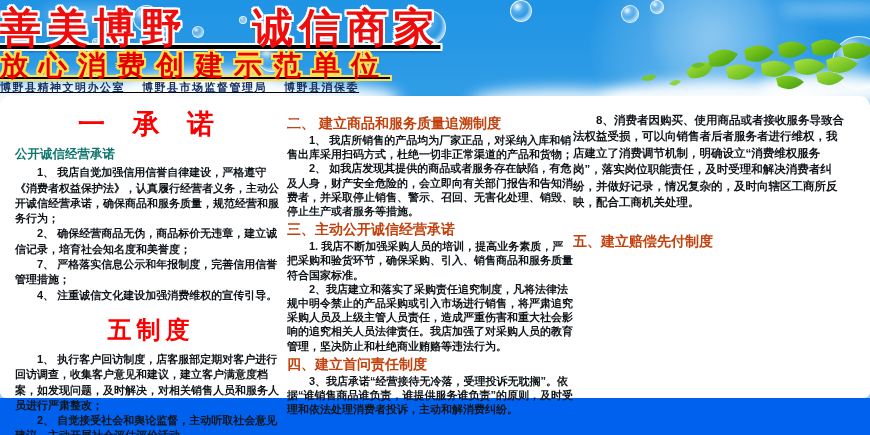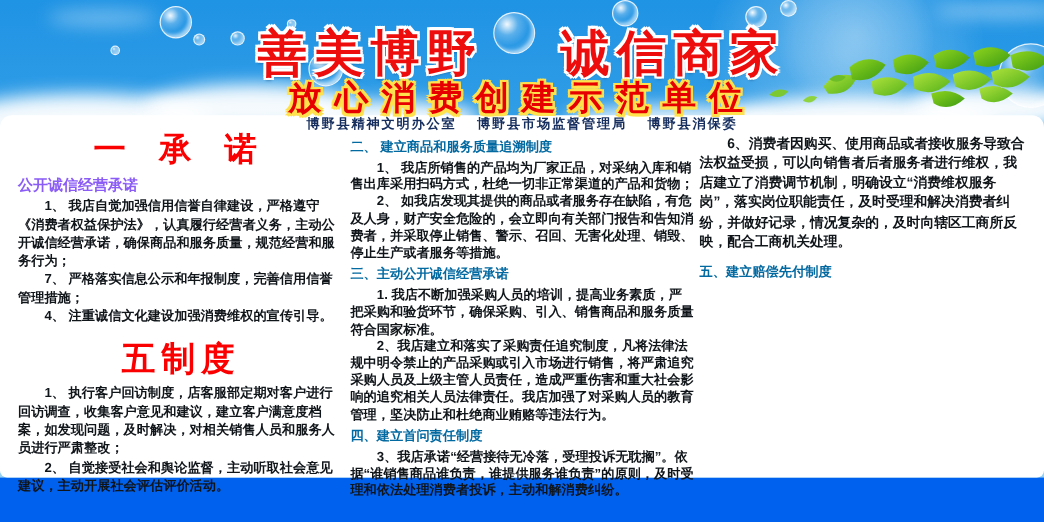--- a/index.html
+++ b/index.html
@@ -15,21 +15,21 @@
   .flare{position:absolute;border-radius:50%;background:radial-gradient(circle,rgba(255,255,255,.28) 0%,rgba(255,255,255,.10) 55%,rgba(255,255,255,0) 72%);}
   .bubble{
     position:absolute;border-radius:50%;
     border:1px solid rgba(255,255,255,.85);
     background:radial-gradient(circle at 32% 28%,rgba(255,255,255,.95) 0%,rgba(255,255,255,.25) 28%,rgba(255,255,255,.03) 55%,rgba(255,255,255,.18) 90%);
     box-shadow:inset -2px -2px 3px rgba(255,255,255,.55);
   }
   .leaves{position:absolute;top:34px;right:-6px;}
   .leaf-s{position:absolute;}
   
-  .header{position:absolute;top:20px;left:0;right:0;text-align:center;z-index:3;}
+  .header{position:absolute;top:4px;left:0;right:0;text-align:left;z-index:3;text-decoration:underline;}
   .title{
     font-size:41px;font-weight:bold;letter-spacing:6px;line-height:48px;
     color:#ee0d0d;white-space:pre;
     text-shadow:-2px -2px 0 #fff,2px -2px 0 #fff,-2px 2px 0 #fff,2px 2px 0 #fff,0 -2px 0 #fff,0 2px 0 #fff,-2px 0 0 #fff,2px 0 0 #fff,0 3px 2px rgba(0,40,90,.35);
   }
   .subtitle{
     margin-top:1px;
     font-size:28px;font-weight:bold;letter-spacing:11px;line-height:26px;
     color:#e60000;white-space:pre;
     text-shadow:-2px -2px 0 #ffe14d,2px -2px 0 #ffe14d,-2px 2px 0 #ffe14d,2px 2px 0 #ffe14d,0 -2px 0 #ffe14d,0 2px 0 #ffe14d,-2px 0 0 #ffe14d,2px 0 0 #ffe14d;
@@ -37,39 +37,39 @@
   .orgs{
     margin-top:1px;
     font-size:11px;font-weight:bold;letter-spacing:1.5px;
     color:#152e5e;white-space:pre;
   }
   
   .panel{
     position:absolute;left:0;right:0;top:96px;height:302px;
     background:#ffffff;border-radius:10px 10px 6px 6px;
     z-index:2;
-    display:flex;justify-content:space-between;
+    display:flex;
     padding:0 15px;box-sizing:border-box;
   }
   .col{box-sizing:border-box;color:#10151a;}
   .col-left{width:272px;font-size:11px;line-height:15.3px;}
   .col-mid{width:286px;font-size:11px;line-height:14.2px;}
   .col-right{width:272px;font-size:11.5px;line-height:16.4px;}
   .col p{margin:0;text-indent:2em;font-weight:bold;}
   .big-red{
     color:#fb0000;font-weight:bold;text-align:center;
     font-size:27px;letter-spacing:10px;margin:13px 0 8px;line-height:30px;white-space:pre;
   }
   .big-red2{
     color:#fb0000;font-weight:bold;text-align:center;
-    font-size:28px;letter-spacing:5px;margin:11px 0 6px;line-height:32px;white-space:pre;
+    font-size:24px;letter-spacing:5px;margin:11px 0 6px;line-height:32px;white-space:pre;
   }
-  .red-sub{color:#8b5cf6;font-weight:bold;font-size:12.5px;margin:0 0 3px;text-indent:0 !important;}
-  .sec-title{color:#0369a1;font-weight:bold;font-size:11px;margin:4px 0 2px;text-indent:0 !important;line-height:15px;}
-  .col-right .sec-title{margin-top:10px;}
+  .red-sub{color:#0f766e;font-weight:bold;font-size:12.5px;margin:0 0 3px;text-indent:0 !important;}
+  .sec-title{color:#c2410c;font-weight:bold;font-size:14px;margin:4px 0 2px;text-indent:0 !important;line-height:15px;}
+  .col-right .sec-title{margin-top:24px;}
   
   .footer-bar{position:absolute;left:0;right:0;bottom:0;height:37px;background:#0061ee;z-index:1;}
 </style>
 </head>
 <body>
 
 <div class="poster">
 
   <div class="flare" style="left:590px;top:-70px;width:230px;height:230px;"></div>
   <div class="flare" style="left:648px;top:-35px;width:130px;height:130px;"></div>
@@ -136,40 +136,41 @@
     <div class="subtitle">放心消费创建示范单位</div>
     <div class="orgs">博野县精神文明办公室　 博野县市场监督管理局　 博野县消保委</div>
   </div>
 
   <div class="panel">
 
     <div class="col col-left">
       <div class="big-red">一 承 诺</div>
       <div class="red-sub">公开诚信经营承诺</div>
       <p>1、 我店自觉加强信用信誉自律建设，严格遵守《消费者权益保护法》，认真履行经营者义务，主动公开诚信经营承诺，确保商品和服务质量，规范经营和服务行为；</p>
+      <p>2、 确保经营商品无伪，商品标价无违章，建立诚信记录，培育社会知名度和美誉度；</p>
       <p>7、 严格落实信息公示和年报制度，完善信用信誉管理措施；</p>
       <p>4、 注重诚信文化建设加强消费维权的宣传引导。</p>
       <div class="big-red2">五制度</div>
       <p>1、 执行客户回访制度，店客服部定期对客户进行回访调查，收集客户意见和建议，建立客户满意度档案，如发现问题，及时解决，对相关销售人员和服务人员进行严肃整改；</p>
       <p>2、 自觉接受社会和舆论监督，主动听取社会意见建议，主动开展社会评估评价活动。</p>
     </div>
 
     <div class="col col-mid" style="padding-top:16px;">
       <div class="sec-title">二、  建立商品和服务质量追溯制度</div>
       <p>1、 我店所销售的产品均为厂家正品，对采纳入库和销售出库采用扫码方式，杜绝一切非正常渠道的产品和货物；</p>
       <p>2、 如我店发现其提供的商品或者服务存在缺陷，有危及人身，财产安全危险的，会立即向有关部门报告和告知消费者，并采取停止销售、警示、召回、无害化处理、销毁、停止生产或者服务等措施。</p>
       <div class="sec-title">三、主动公开诚信经营承诺</div>
       <p>1. 我店不断加强采购人员的培训，提高业务素质，严把采购和验货环节，确保采购、引入、销售商品和服务质量符合国家标准。</p>
       <p>2、我店建立和落实了采购责任追究制度，凡将法律法规中明令禁止的产品采购或引入市场进行销售，将严肃追究采购人员及上级主管人员责任，造成严重伤害和重大社会影响的追究相关人员法律责任。我店加强了对采购人员的教育管理，坚决防止和杜绝商业贿赂等违法行为。</p>
       <div class="sec-title">四、建立首问责任制度</div>
       <p>3、我店承诺“经营接待无冷落，受理投诉无耽搁”。依据“谁销售商品谁负责，谁提供服务谁负责”的原则，及时受理和依法处理消费者投诉，主动和解消费纠纷。</p>
     </div>
 
     <div class="col col-right" style="padding-top:16px;">
-      <p>6、消费者因购买、使用商品或者接收服务导致合法权益受损，可以向销售者后者服务者进行维权，我店建立了消费调节机制，明确设立“消费维权服务岗”，落实岗位职能责任，及时受理和解决消费者纠纷，并做好记录，情况复杂的，及时向辖区工商所反映，配合工商机关处理。</p>
+      <p>8、消费者因购买、使用商品或者接收服务导致合法权益受损，可以向销售者后者服务者进行维权，我店建立了消费调节机制，明确设立“消费维权服务岗”，落实岗位职能责任，及时受理和解决消费者纠纷，并做好记录，情况复杂的，及时向辖区工商所反映，配合工商机关处理。</p>
       <div class="sec-title">五、建立赔偿先付制度</div>
     </div>
 
   </div>
 
   <div class="footer-bar"></div>
 
 </div>
 
 </body></html>

